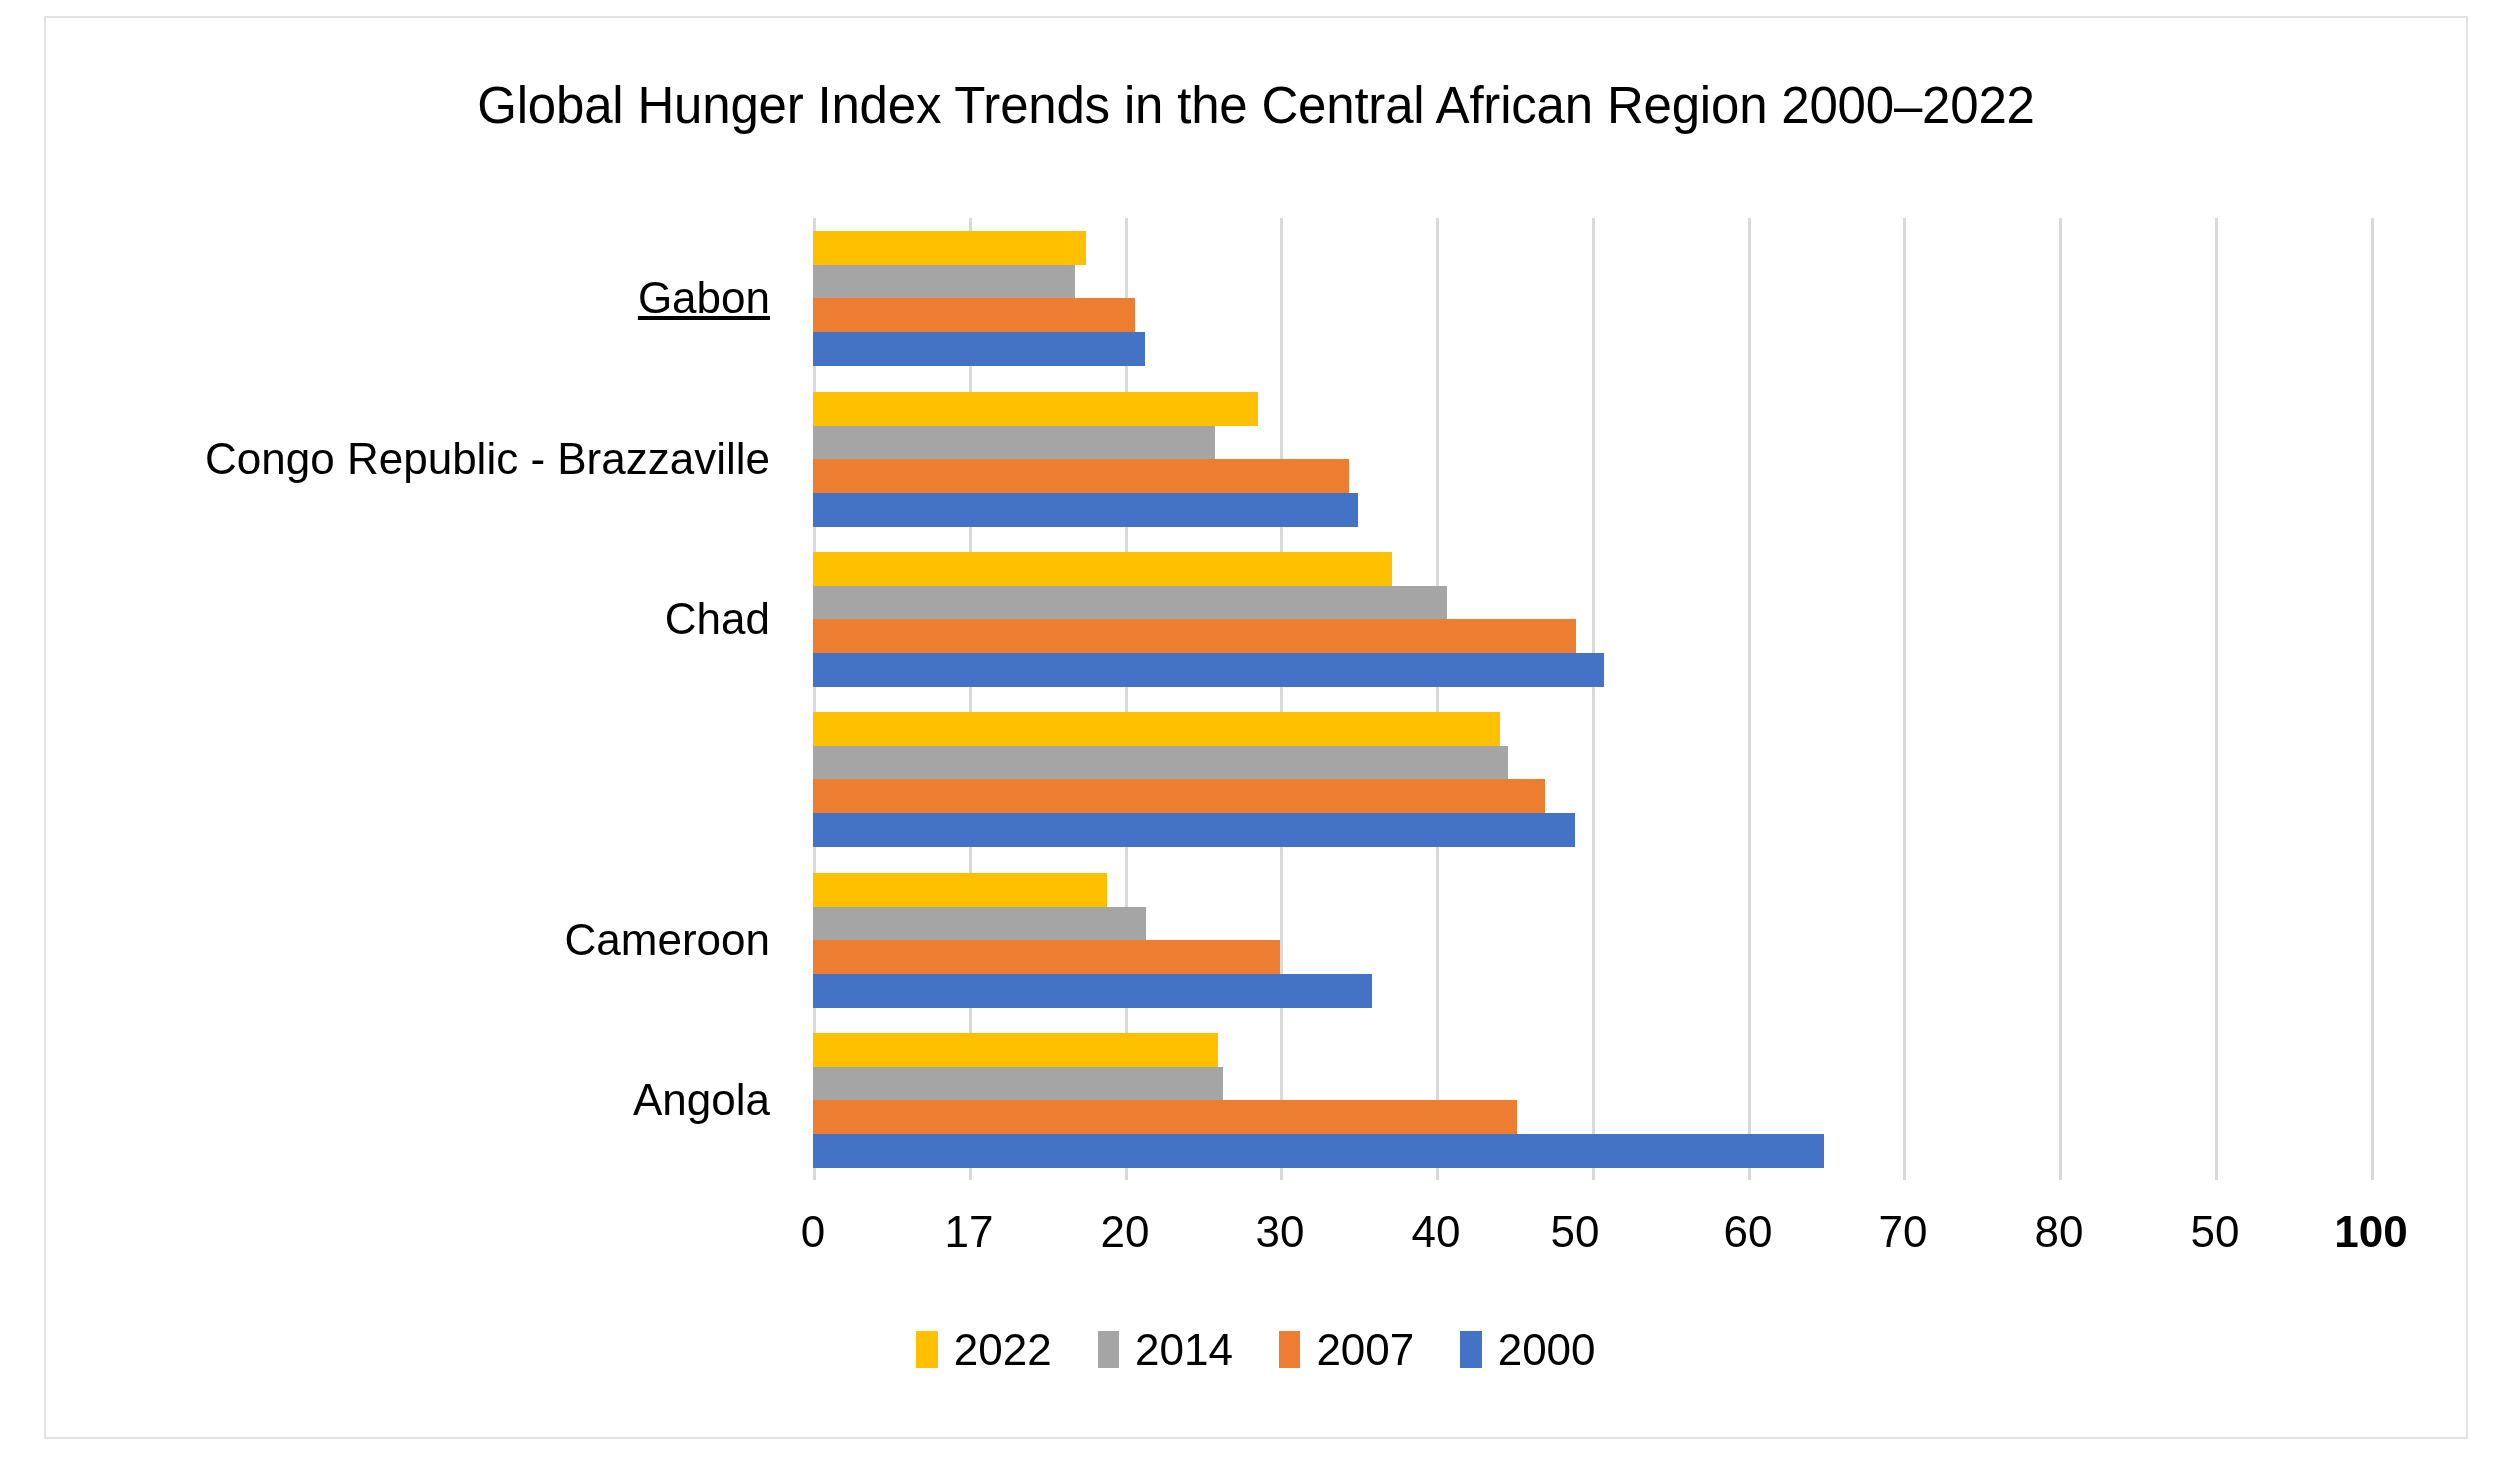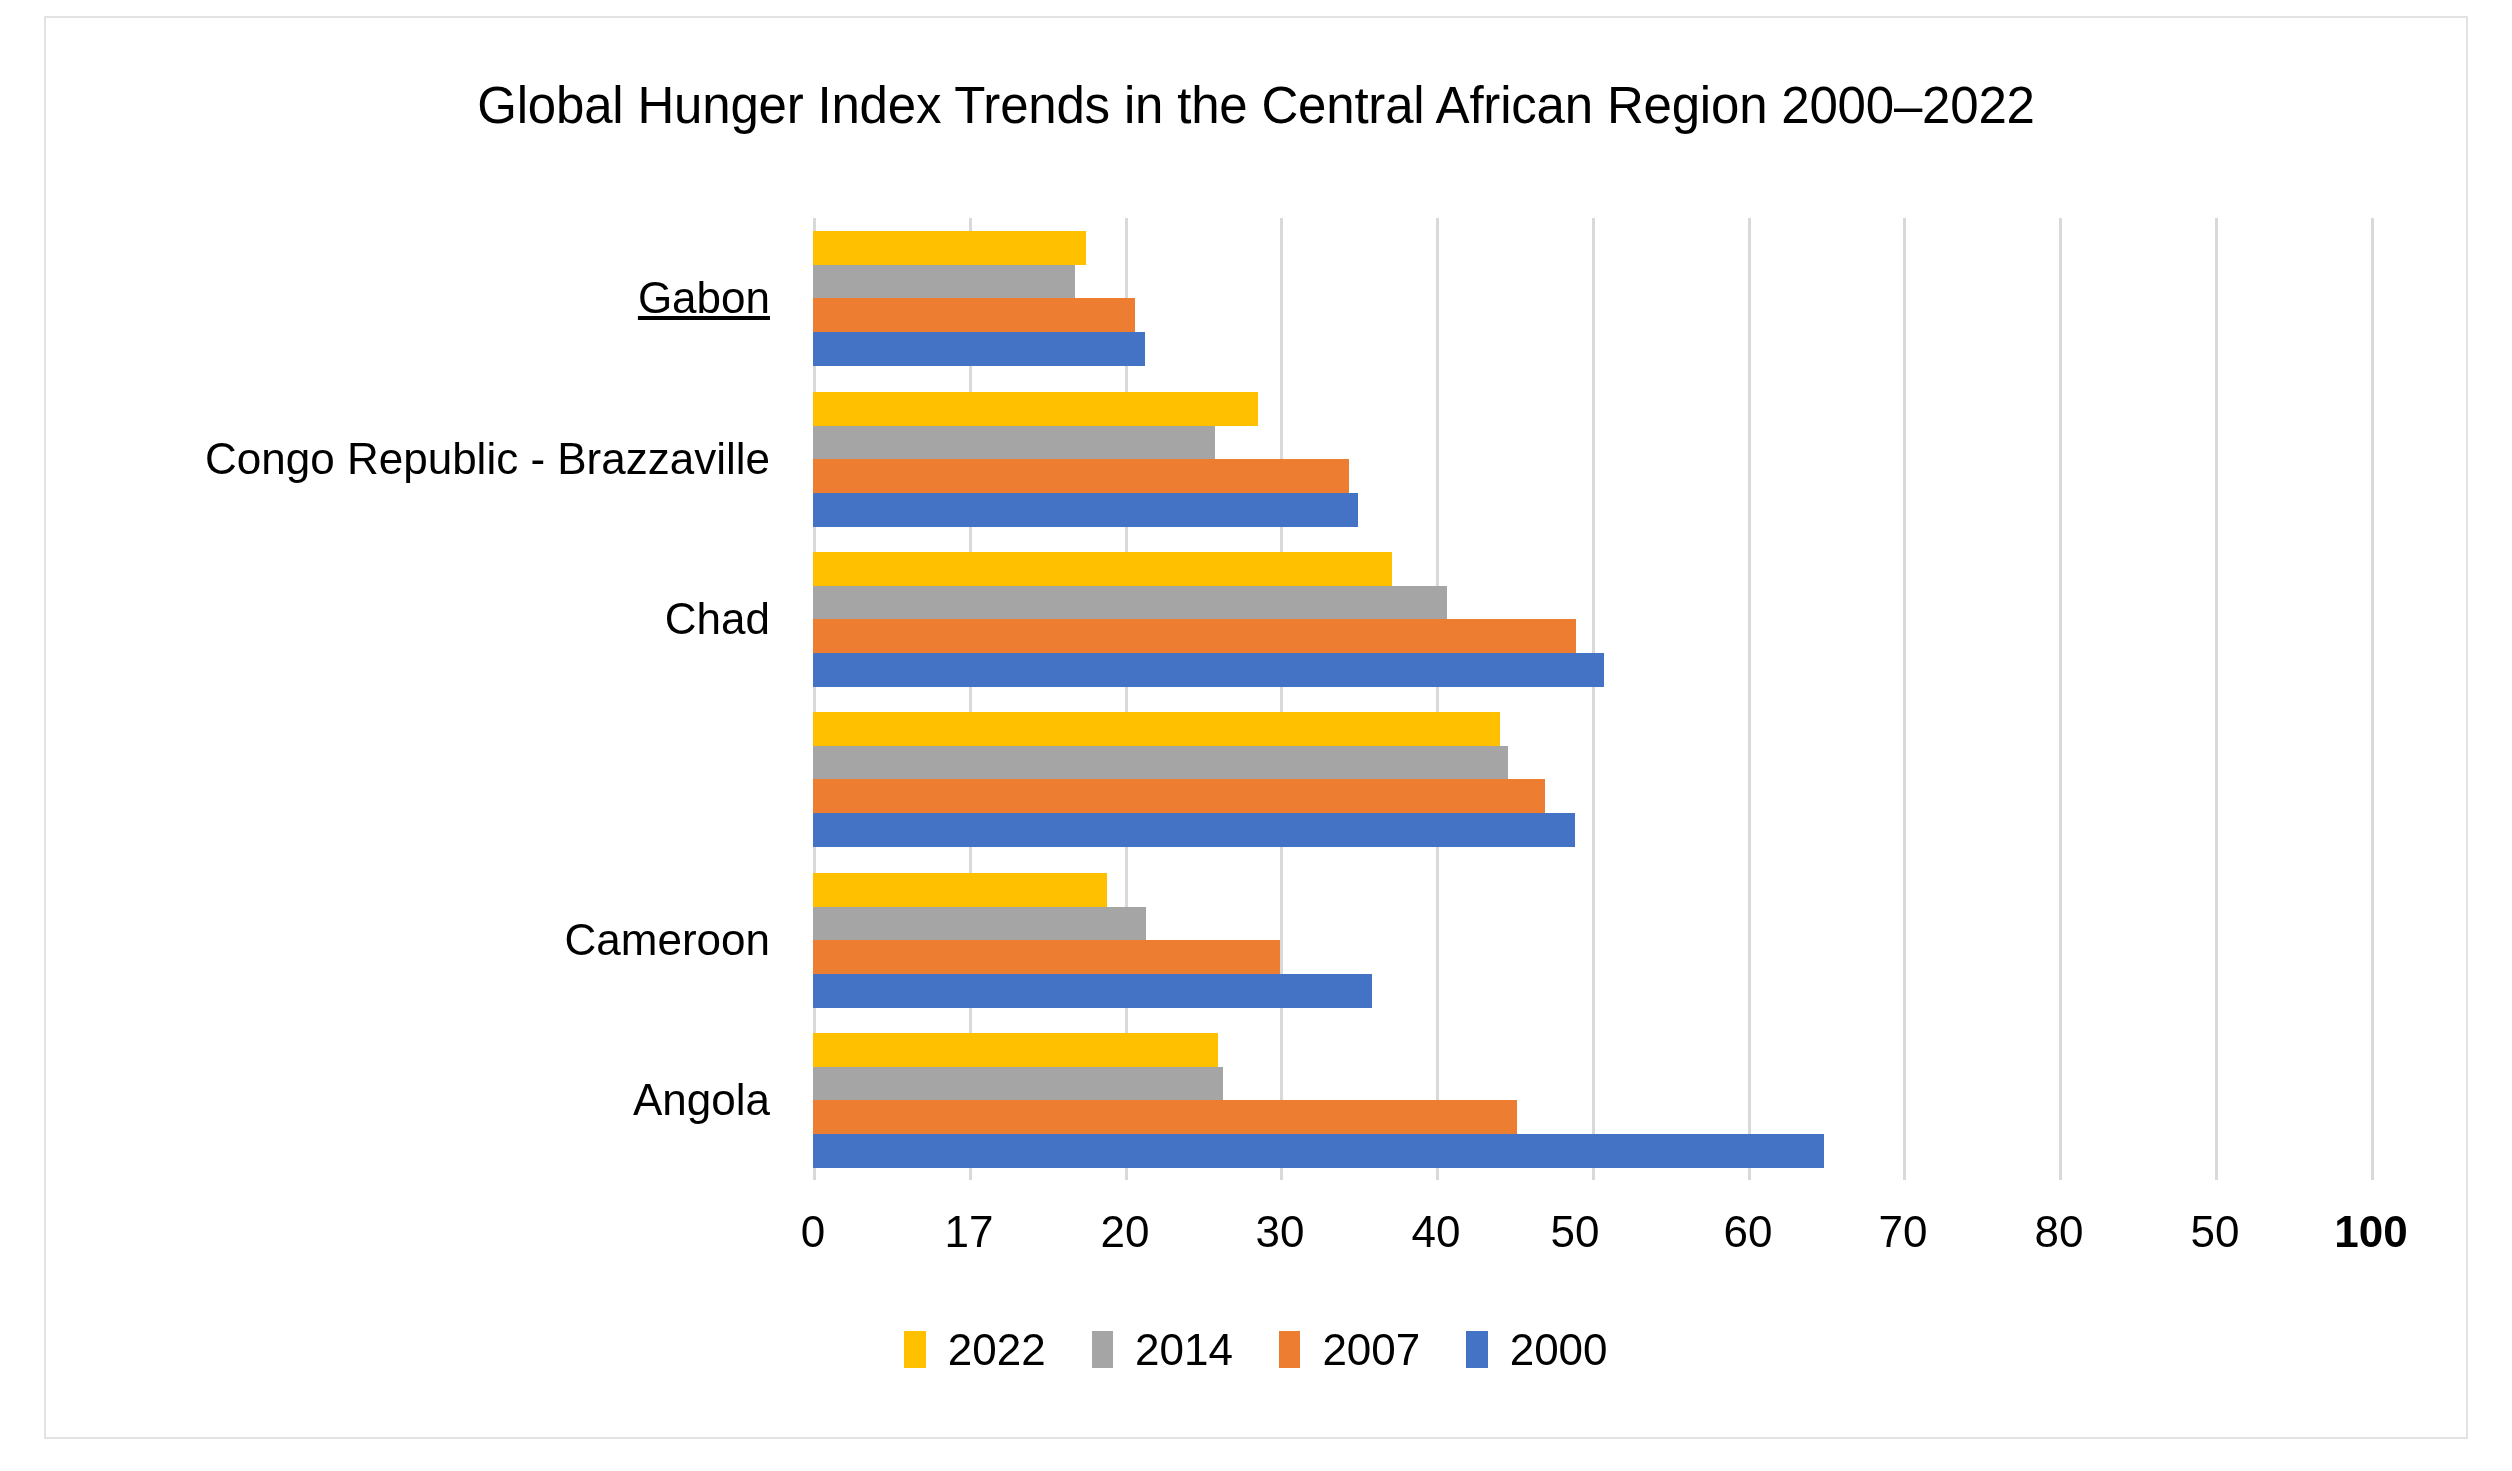--- a/index.html
+++ b/index.html
@@ -123,21 +123,21 @@
     top: 1310px;
     width: 100%;
     display: flex;
     justify-content: center;
     align-items: center;
     gap: 46px;
   }
   .legend-item {
     display: flex;
     align-items: center;
-    gap: 22px;
+    gap: 16px;
   }
   .legend-swatch {
     width: 21.4px;
     height: 37px;
   }
   .legend-text {
     font-size: 44px;
     color: #000000;
     line-height: 1;
     white-space: nowrap;

